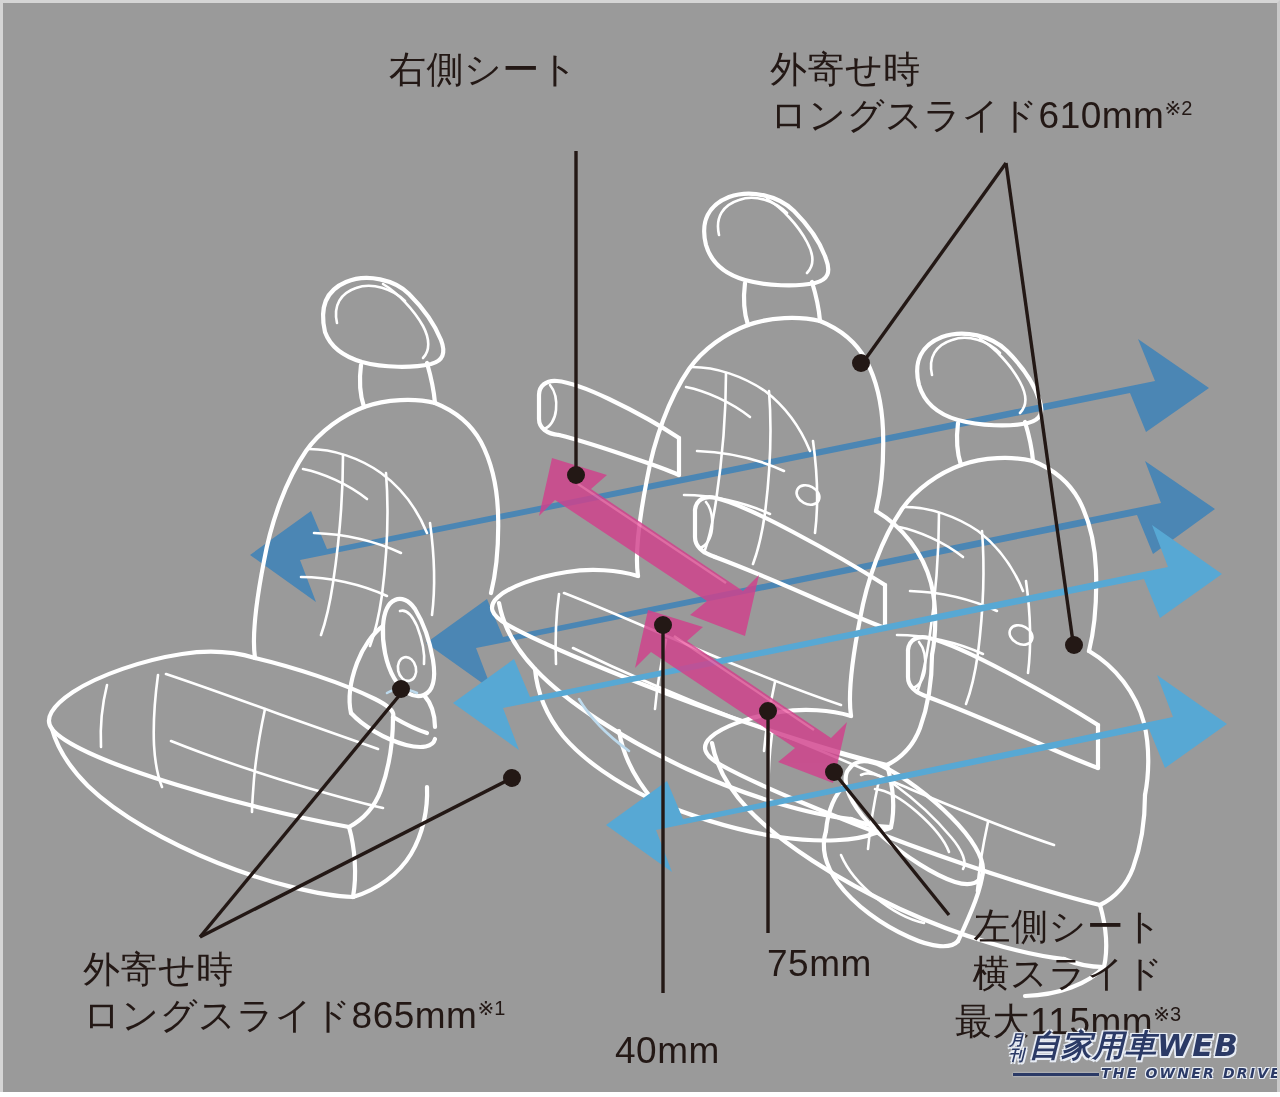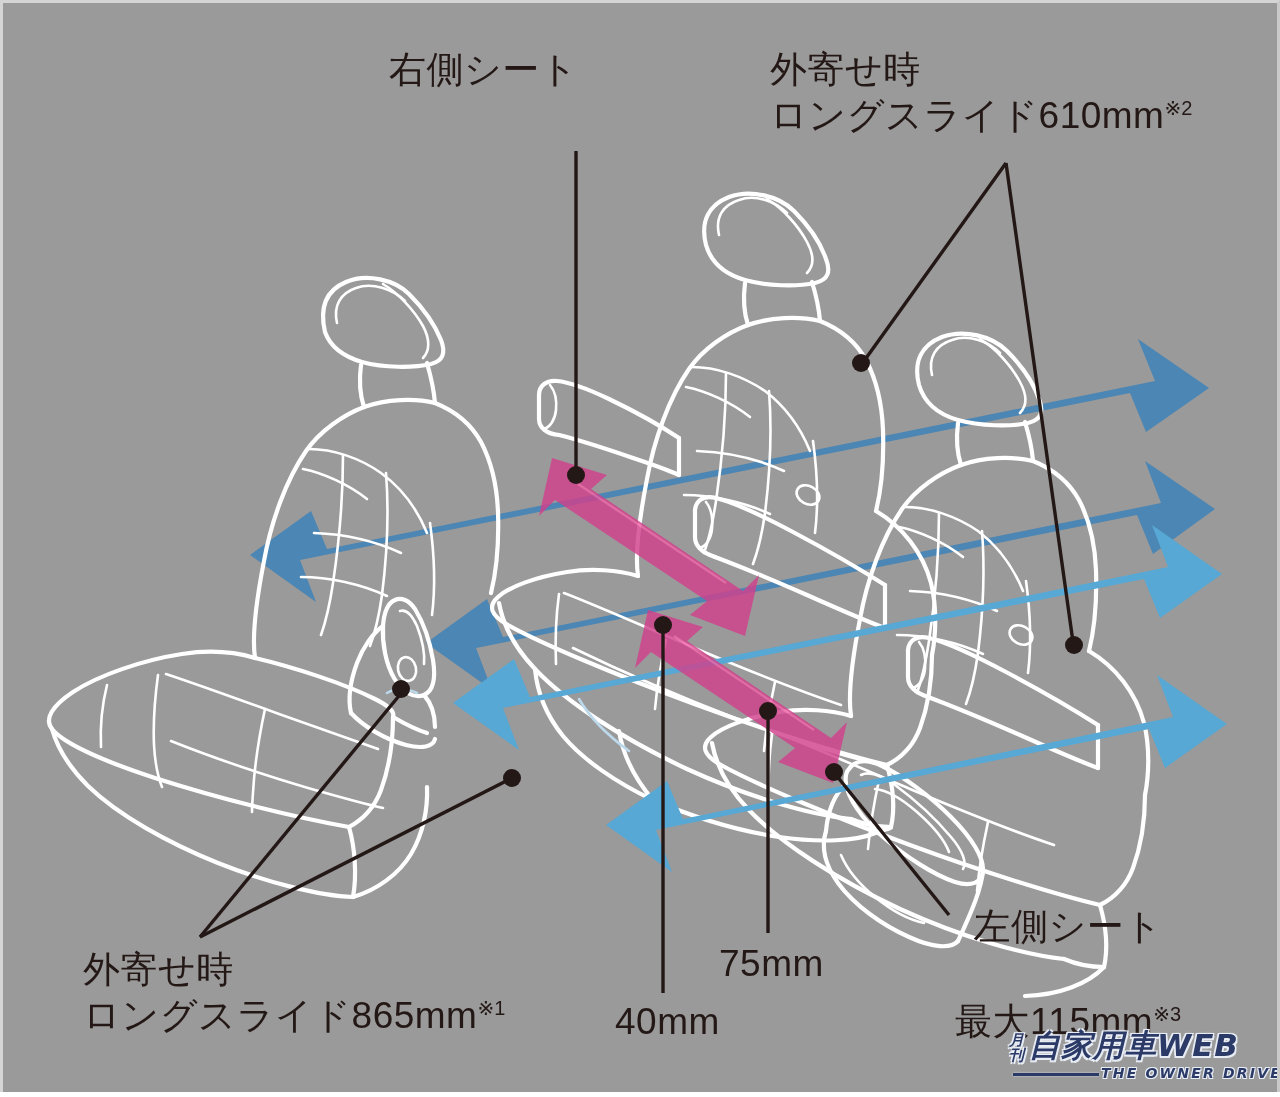--- a/index.html
+++ b/index.html
@@ -22,22 +22,22 @@
     line-height:1.24;
     letter-spacing:0.5px;
     white-space:pre;
     font-family:"Liberation Sans","DejaVu Sans",sans-serif;
   }
   .lbl .sup{font-size:20px;vertical-align:super;letter-spacing:0;}
   #lbl-right-seat{left:386px;top:44px;}
   #lbl-outer{left:767px;top:44px;}
   #lbl-inner{left:80px;top:944px;}
   #lbl-left-seat{left:952px;top:900px;line-height:1.28;text-align:center;}
-  #lbl-40{left:612px;top:996px;}
-  #lbl-75{left:716px;top:938px;}
+  #lbl-40{left:612px;top:1025px;}
+  #lbl-75{left:764px;top:938px;}
 
   
   #watermark{
     position:absolute;left:1006px;top:1022px;
     width:258px;height:62px;
     pointer-events:none;
   }
   #wm-main{
     position:absolute;left:0;top:0;
     font-size:31px;font-weight:bold;font-style:italic;
@@ -333,21 +333,21 @@
       <circle class="dot" cx="831" cy="769" r="9"></circle>
     </g>
   </svg>
 
   <div class="lbl" id="lbl-right-seat"><span>右側シート</span><br></div>
 
   <div class="lbl" id="lbl-outer"><span>外寄せ時</span><br><span>ロングスライド610mm</span><span class="sup">※2</span></div>
 
   <div class="lbl" id="lbl-inner"><span>外寄せ時</span><br><span>ロングスライド865mm</span><span class="sup">※1</span></div>
 
-  <div class="lbl" id="lbl-left-seat"><span>左側シート</span><br><br><span>最大115mm</span><span class="sup">※3</span></div>
+  <div class="lbl" id="lbl-left-seat"><span>左側シート</span><br><span>横スライド</span><br><span>最大115mm</span><span class="sup">※3</span></div>
 
   <div class="lbl" id="lbl-40">40mm</div>
   <div class="lbl" id="lbl-75">75mm</div>
 
   <div id="watermark">
     <div id="wm-main"><span id="wm-kan"><span>月</span><br><span>刊</span></span><span>自家用車WEB</span></div>
     <div id="wm-rule"></div>
     <div id="wm-sub">THE OWNER DRIVER</div>
   </div>
 

